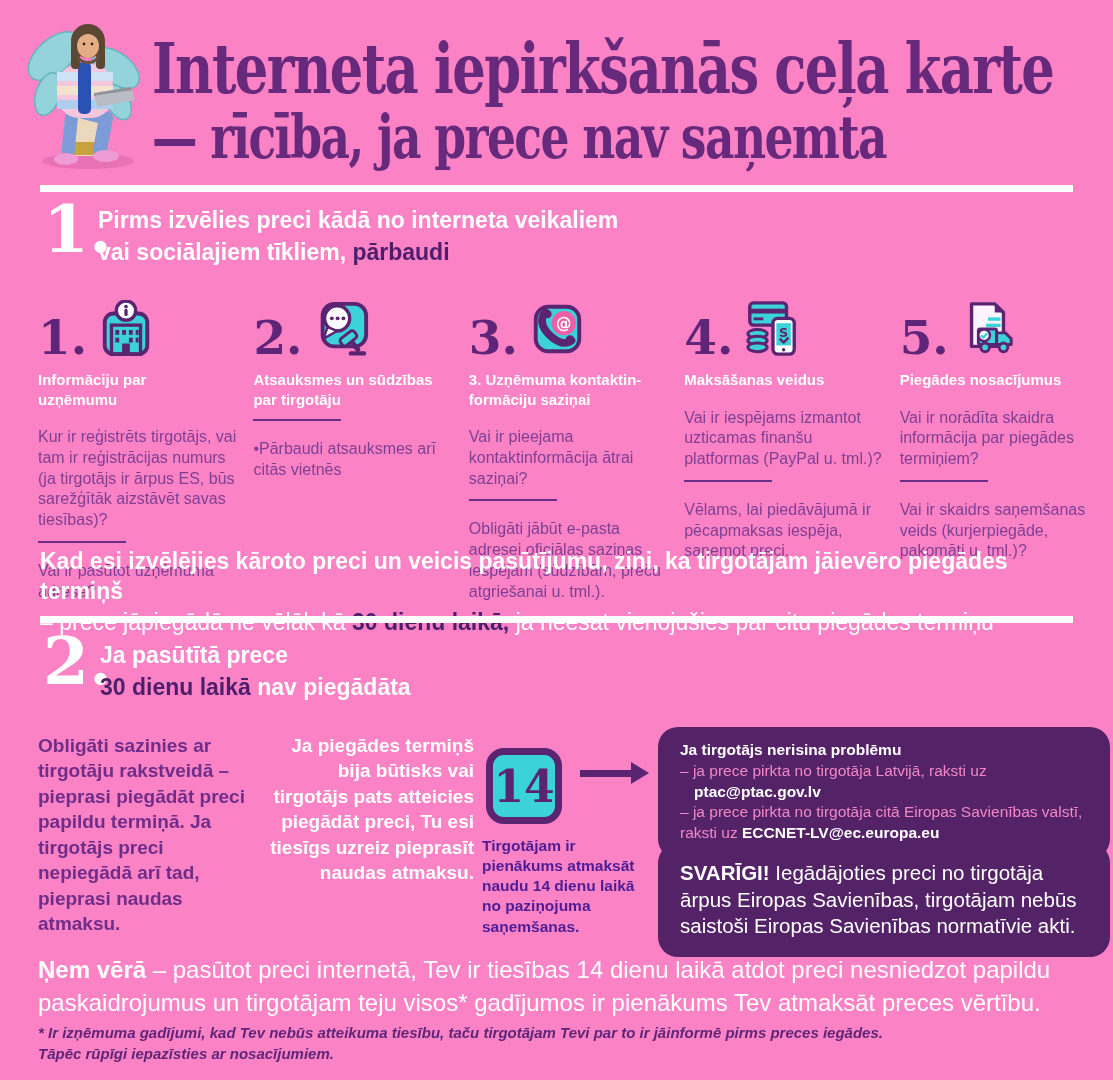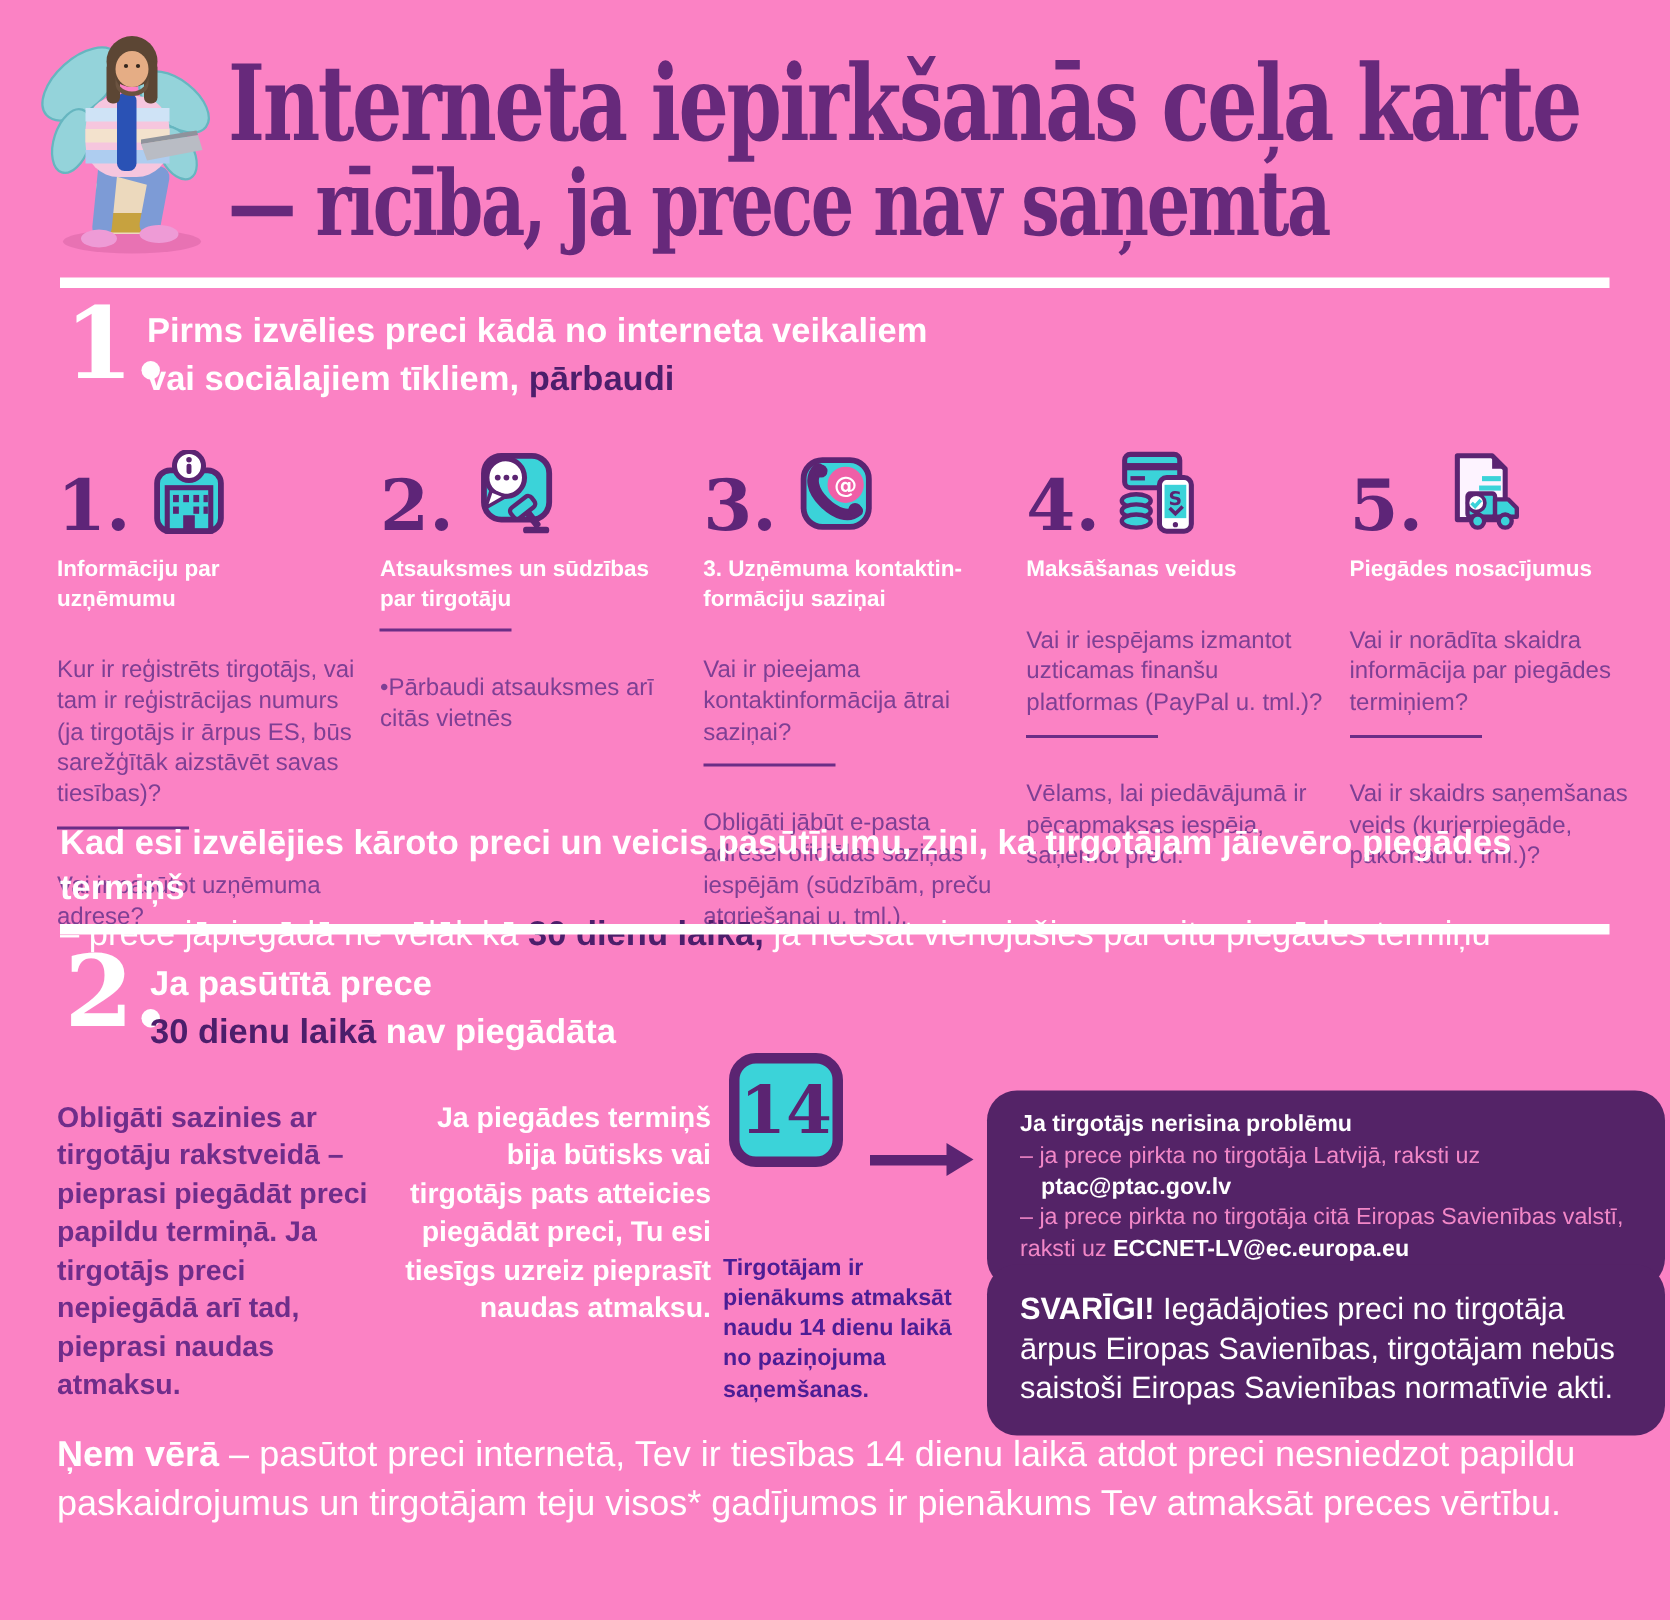--- a/index.html
+++ b/index.html
@@ -25,33 +25,33 @@
   .sec2-head { left:100px; top:640px; }
   .accent { color:#4c1e6b; }
 
   
   .columns { position:absolute; left:38px; top:296px; right:14px; display:flex; gap:16px; }
   .col { flex:1; }
   .icon-row { display:flex; align-items:flex-end; gap:10px; height:62px; }
   .col-num { font-family:"DejaVu Serif", serif; font-weight:bold; font-size:47px; line-height:0.82; color:#5e2578; }
   .icon-row svg { width:58px; height:58px; display:block; }
   .col-title { margin-top:12px; font-weight:bold; font-size:15px; line-height:1.3; color:#ffffff; white-space:pre-line; }
-  .col-body { margin-top:28px; font-size:16px; line-height:1.3; color:#7e3f94; }
+  .col-body { margin-top:18px; font-size:16px; line-height:1.3; color:#7e3f94; }
   .col-rule { width:88px; height:0; border-top:2.5px solid #6b2d86; margin:10px 0; }
 
   
   .mid-note { position:absolute; left:40px; top:546px; right:24px; color:#ffffff; font-size:23px; line-height:1.32; }
   .mid-note .b { font-weight:bold; }
   .mid-note .hl { font-weight:bold; color:#4c1e6b; }
 
   
   .blockA { position:absolute; left:38px; top:733px; width:220px; font-weight:bold; font-size:19px; line-height:1.34; color:#6f2d8a; }
   .blockB { position:absolute; left:264px; top:733px; width:210px; font-weight:bold; font-size:19px; line-height:1.34; color:#ffffff;text-align:right; }
 
-  .badge14 { position:absolute; left:486px; top:702px; width:76px; height:76px; background:#3bd3d9; border:7px solid #5b2472; border-radius:18px; display:flex; align-items:center; justify-content:center; font-family:"DejaVu Serif", serif; font-weight:bold; font-size:44px; color:#5b2472; }
+  .badge14 { position:absolute; left:486px; top:748px; width:76px; height:76px; background:#3bd3d9; border:7px solid #5b2472; border-radius:18px; display:flex; align-items:center; justify-content:center; font-family:"DejaVu Serif", serif; font-weight:bold; font-size:44px; color:#5b2472; }
   .arrow { position:absolute; left:580px; top:770px; width:52px; height:7px; background:#5b2472; }
   .arrow::after { content:""; position:absolute; right:-17px; top:-8px; border-left:18px solid #5b2472; border-top:11px solid transparent; border-bottom:11px solid transparent; }
   .caption14 { position:absolute; left:482px; top:836px; width:162px; font-weight:bold; font-size:15.5px; line-height:1.3; color:#4c1d95; }
 
   .pbox { position:absolute; left:658px; width:452px; background:#542367; border-radius:20px; color:#ffffff; }
   .pbox1 { top:727px; padding:13px 22px 15px; font-size:15.5px; line-height:1.34; }
   .pbox1 .pb-title { font-weight:bold; color:#ffffff; }
   .pbox1 .pink { color:#f287c7; }
   .pbox1 .email { font-weight:bold; color:#ffffff; }
   .pbox1 .indent { padding-left:14px; }
@@ -265,14 +265,16 @@
   </div>
 
   <div class="pbox pbox2">
     <span class="b">SVARĪGI!</span><span> Iegādājoties preci no tirgotāja ārpus Eiropas Savienības, tirgotājam nebūs saistoši Eiropas Savienības normatīvie akti.</span>
   </div>
 
   <div class="foot-note">
     <span class="b">Ņem vērā</span><span> – pasūtot preci internetā, Tev ir tiesības 14 dienu laikā atdot preci nesniedzot papildu paskaidrojumus un tirgotājam teju visos* gadījumos ir pienākums Tev atmaksāt preces vērtību.</span>
   </div>
 
+  <div class="footnote">* Ir izņēmuma gadījumi, kad Tev nebūs atteikuma tiesību, taču tirgotājam Tevi par to ir jāinformē pirms preces iegādes.
+Tāpēc rūpīgi iepazīsties ar nosacījumiem.</div>
 
 </div>
 
 </body></html>

